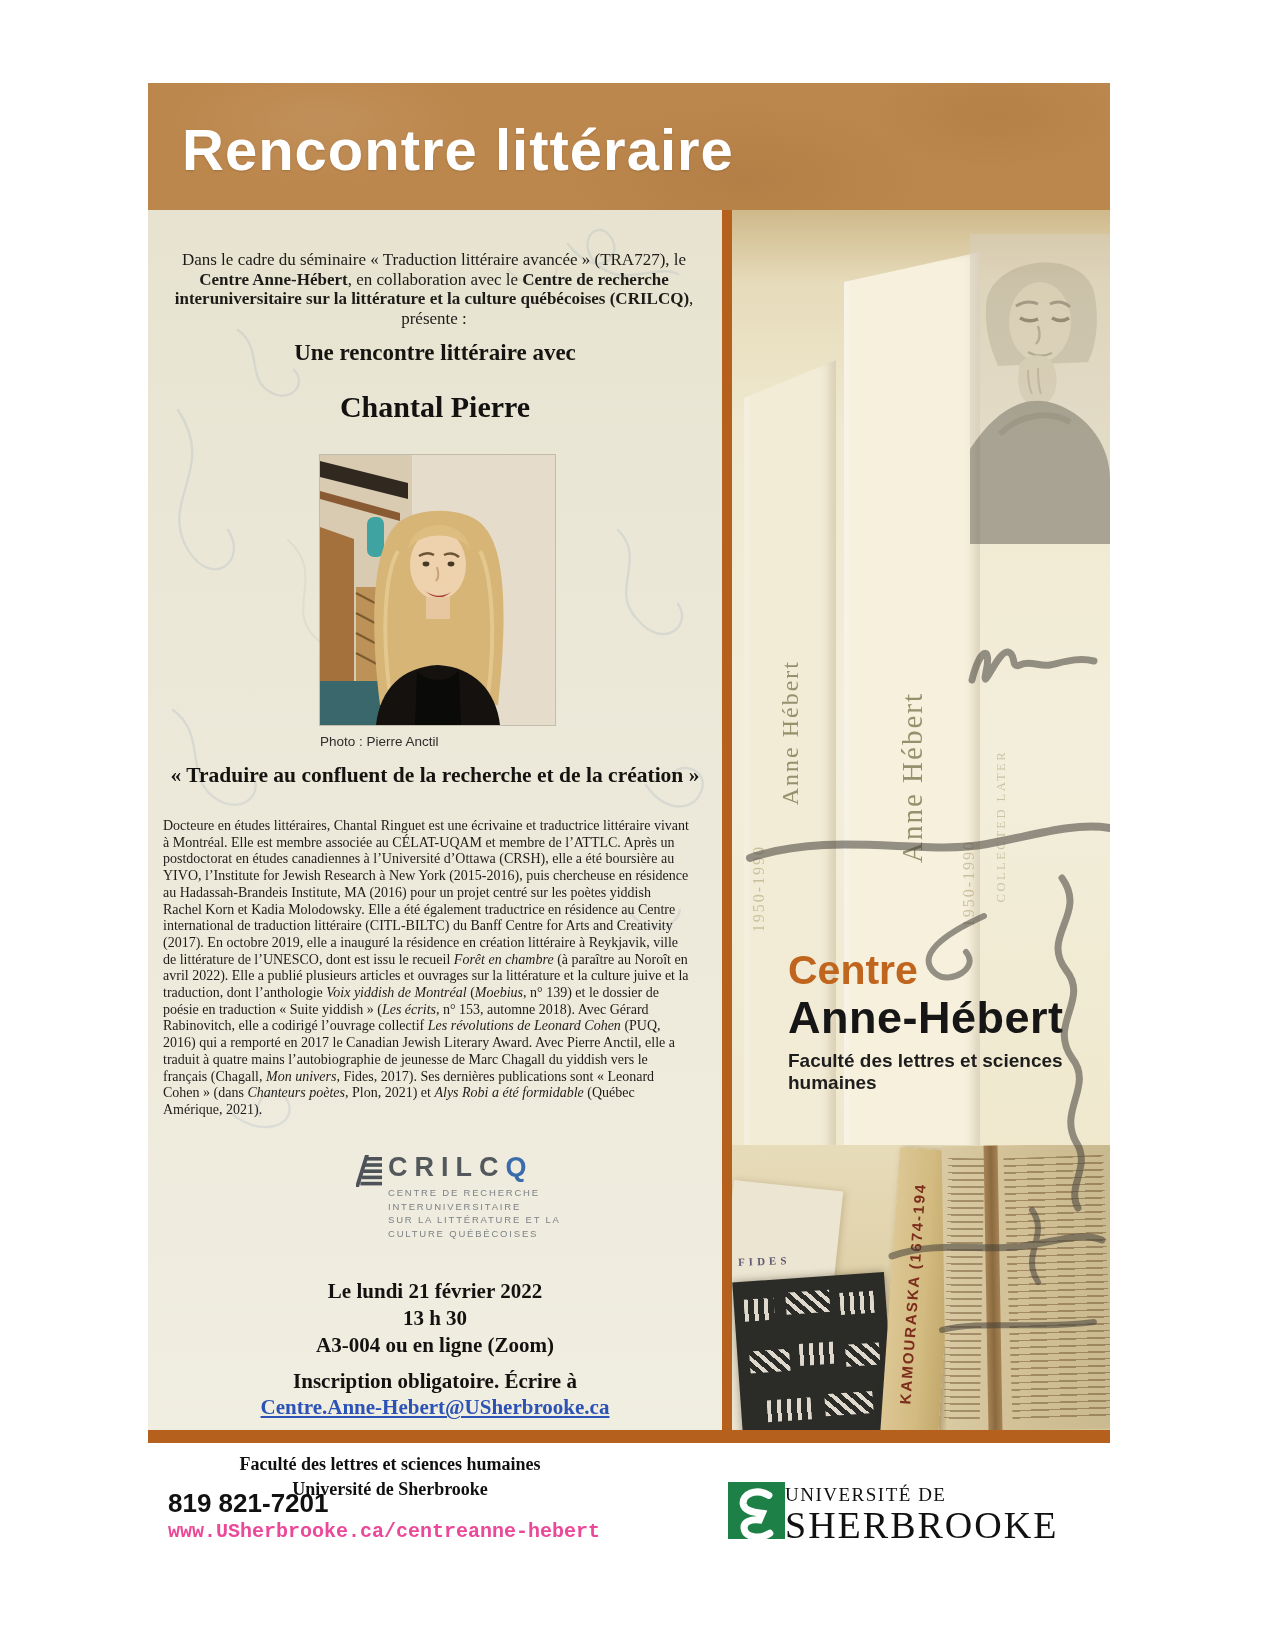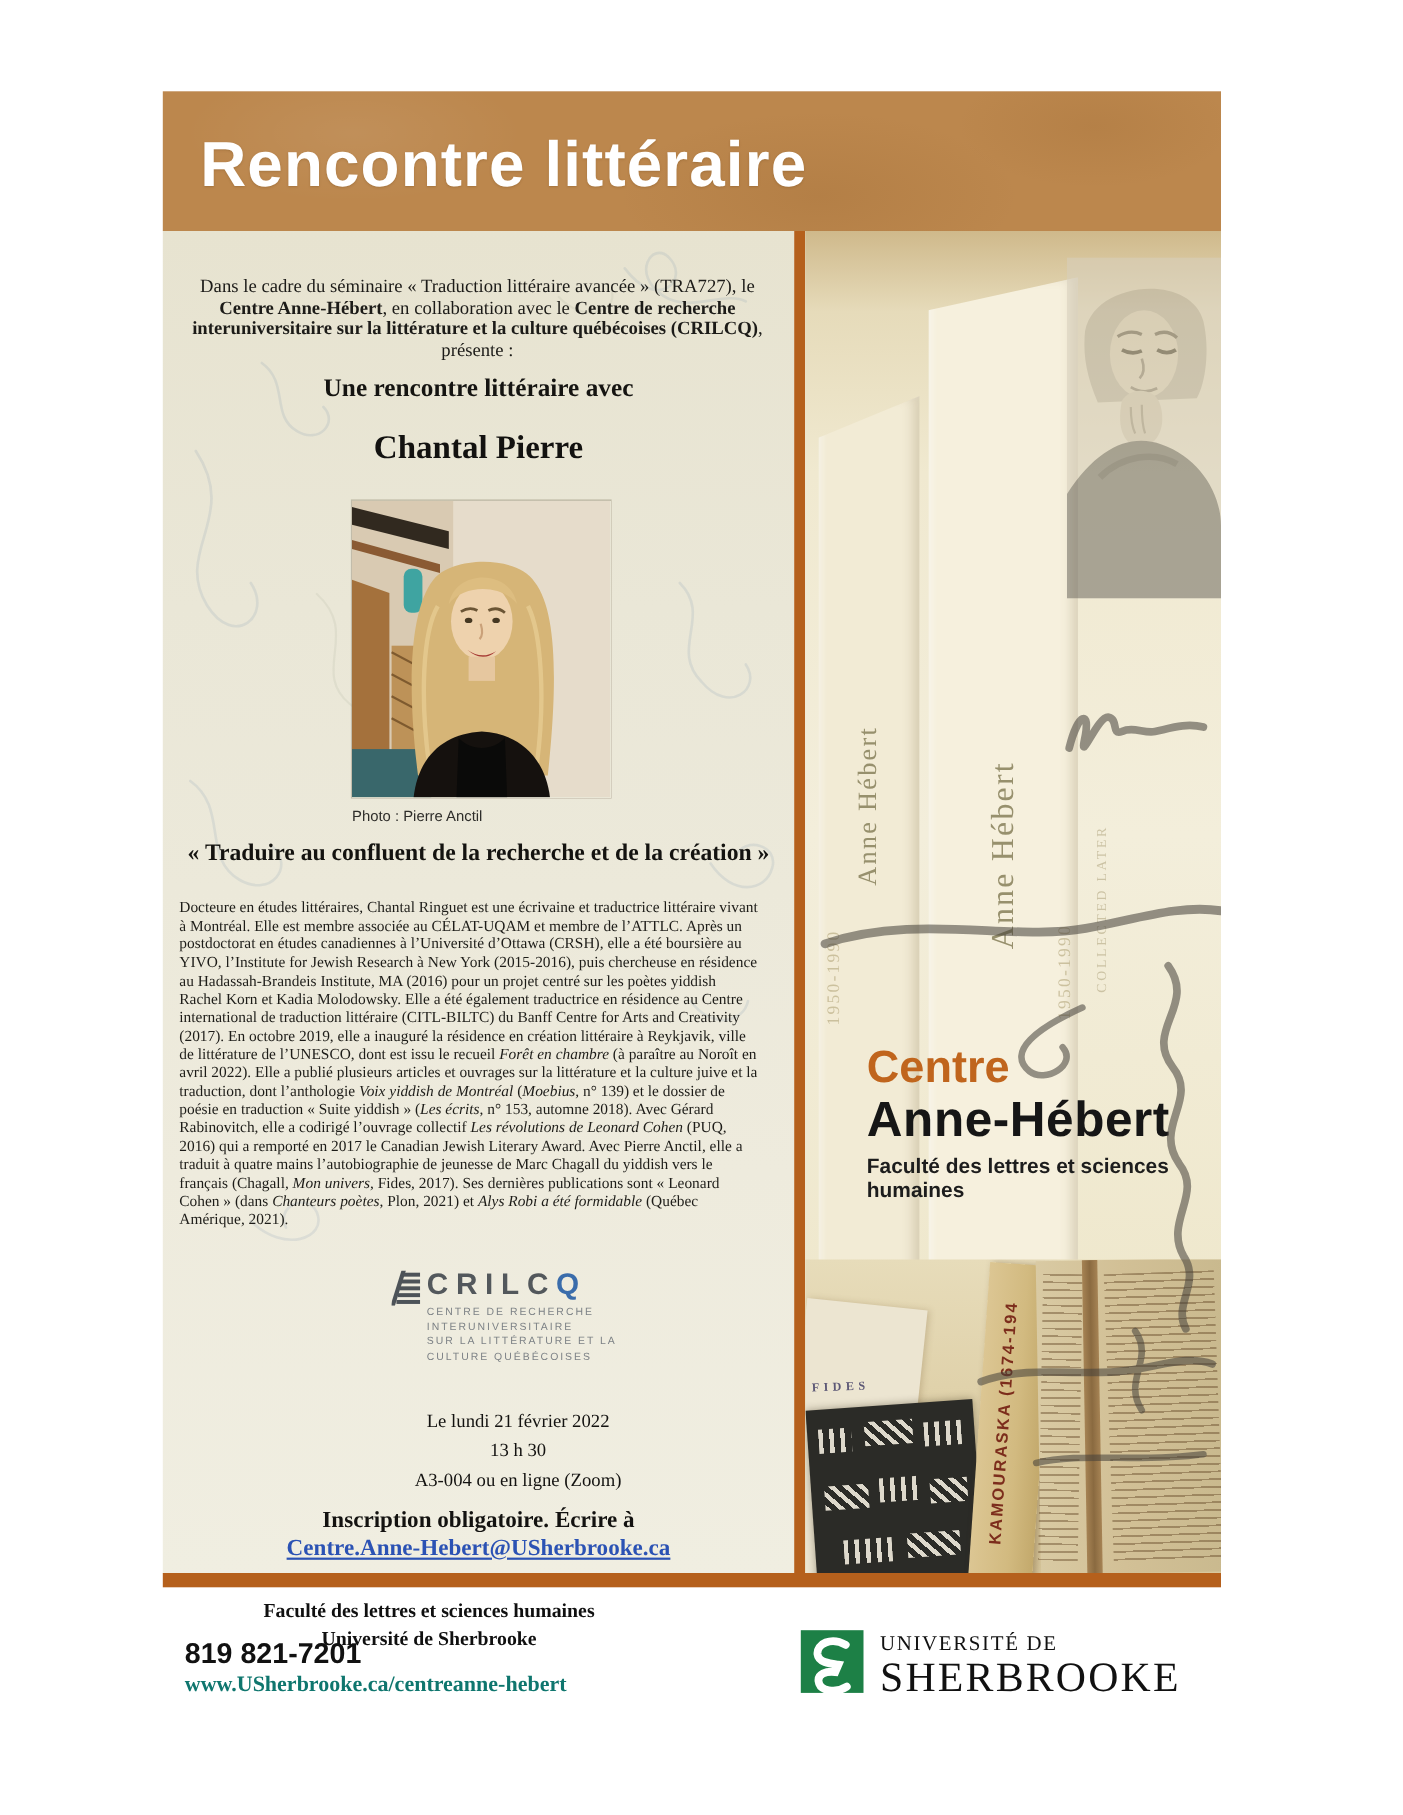--- a/index.html
+++ b/index.html
@@ -50,21 +50,21 @@
   
   .crilcq{position:absolute;left:208px;top:942px;display:flex;align-items:flex-start;z-index:2;}
   .crilcq-icon{margin-top:3px;margin-right:6px;}
   .crilcq-acronym{font-family:"Liberation Sans",sans-serif;font-weight:bold;font-size:27px;
                   letter-spacing:7px;color:#53585c;line-height:30px;}
   .crilcq-acronym .q{color:#3a6cab;}
   .crilcq-sub{margin-top:4px;font-family:"Liberation Sans",sans-serif;font-size:9.5px;
               letter-spacing:1.8px;line-height:13.5px;color:#7d8286;}
 
   .event-block{position:absolute;left:0;top:1068px;width:574px;text-align:center;
-               font-size:17px;font-weight:normal;line-height:27px;color:#131210;margin-left:36px;}
+               font-size:21px;font-weight:bold;line-height:27px;color:#131210;}
   .registration{position:absolute;left:0;top:1158px;width:574px;text-align:center;
                 font-size:21px;font-weight:bold;line-height:26px;color:#131210;}
   .email-link{color:#2b52b4;text-decoration:underline;cursor:pointer;}
 
   
   .vbar{position:absolute;left:722px;top:210px;width:10px;height:1221px;background:#b5601c;}
   .hbar{position:absolute;left:148px;top:1430px;width:962px;height:13px;background:#b5601c;}
 
   
   .col-right{position:absolute;left:732px;top:210px;width:378px;height:1220px;overflow:hidden;
@@ -115,25 +115,25 @@
   .ms-lines{position:absolute;top:12px;height:262px;
             background:repeating-linear-gradient(180deg,rgba(92,62,30,.42) 0 1.6px,transparent 1.6px 7px);}
   .ms-left{left:2px;width:36px;transform:rotate(2deg);}
   .ms-right{left:64px;width:100px;transform:rotate(-1deg);}
 
   
   .footer-fac{position:absolute;left:190px;top:1452px;width:400px;text-align:center;
               font-size:18px;font-weight:bold;line-height:25px;color:#101010;}
   .footer-phone{position:absolute;left:168px;top:1488px;font-family:"Liberation Sans",sans-serif;
                 font-weight:bold;font-size:26px;color:#111;}
-  .footer-url{position:absolute;left:168px;top:1520px;font-family:Liberation Serif, serif;
-              font-weight:bold;font-size:20px;color:#0f766e;}
+  .footer-url{position:absolute;left:168px;top:1520px;font-family:Liberation Mono, monospace;
+              font-weight:bold;font-size:20px;color:#ec4899;}
   .udes-logo{position:absolute;left:728px;top:1482px;display:flex;align-items:flex-start;}
   .udes-square{width:57px;height:57px;background:#1d8046;position:relative;flex:0 0 auto;}
-  .udes-words{margin-left:15px;}
+  .udes-words{margin-left:0;}
   .udes-line1{font-size:19px;letter-spacing:1.5px;color:#111;margin-top:2px;}
   .udes-line2{font-size:38px;letter-spacing:2px;color:#111;line-height:38px;}
 </style>
 </head>
 <body>
 
 <div class="page">
 
   <div class="band">
     <div class="band-title">Rencontre littéraire</div>

